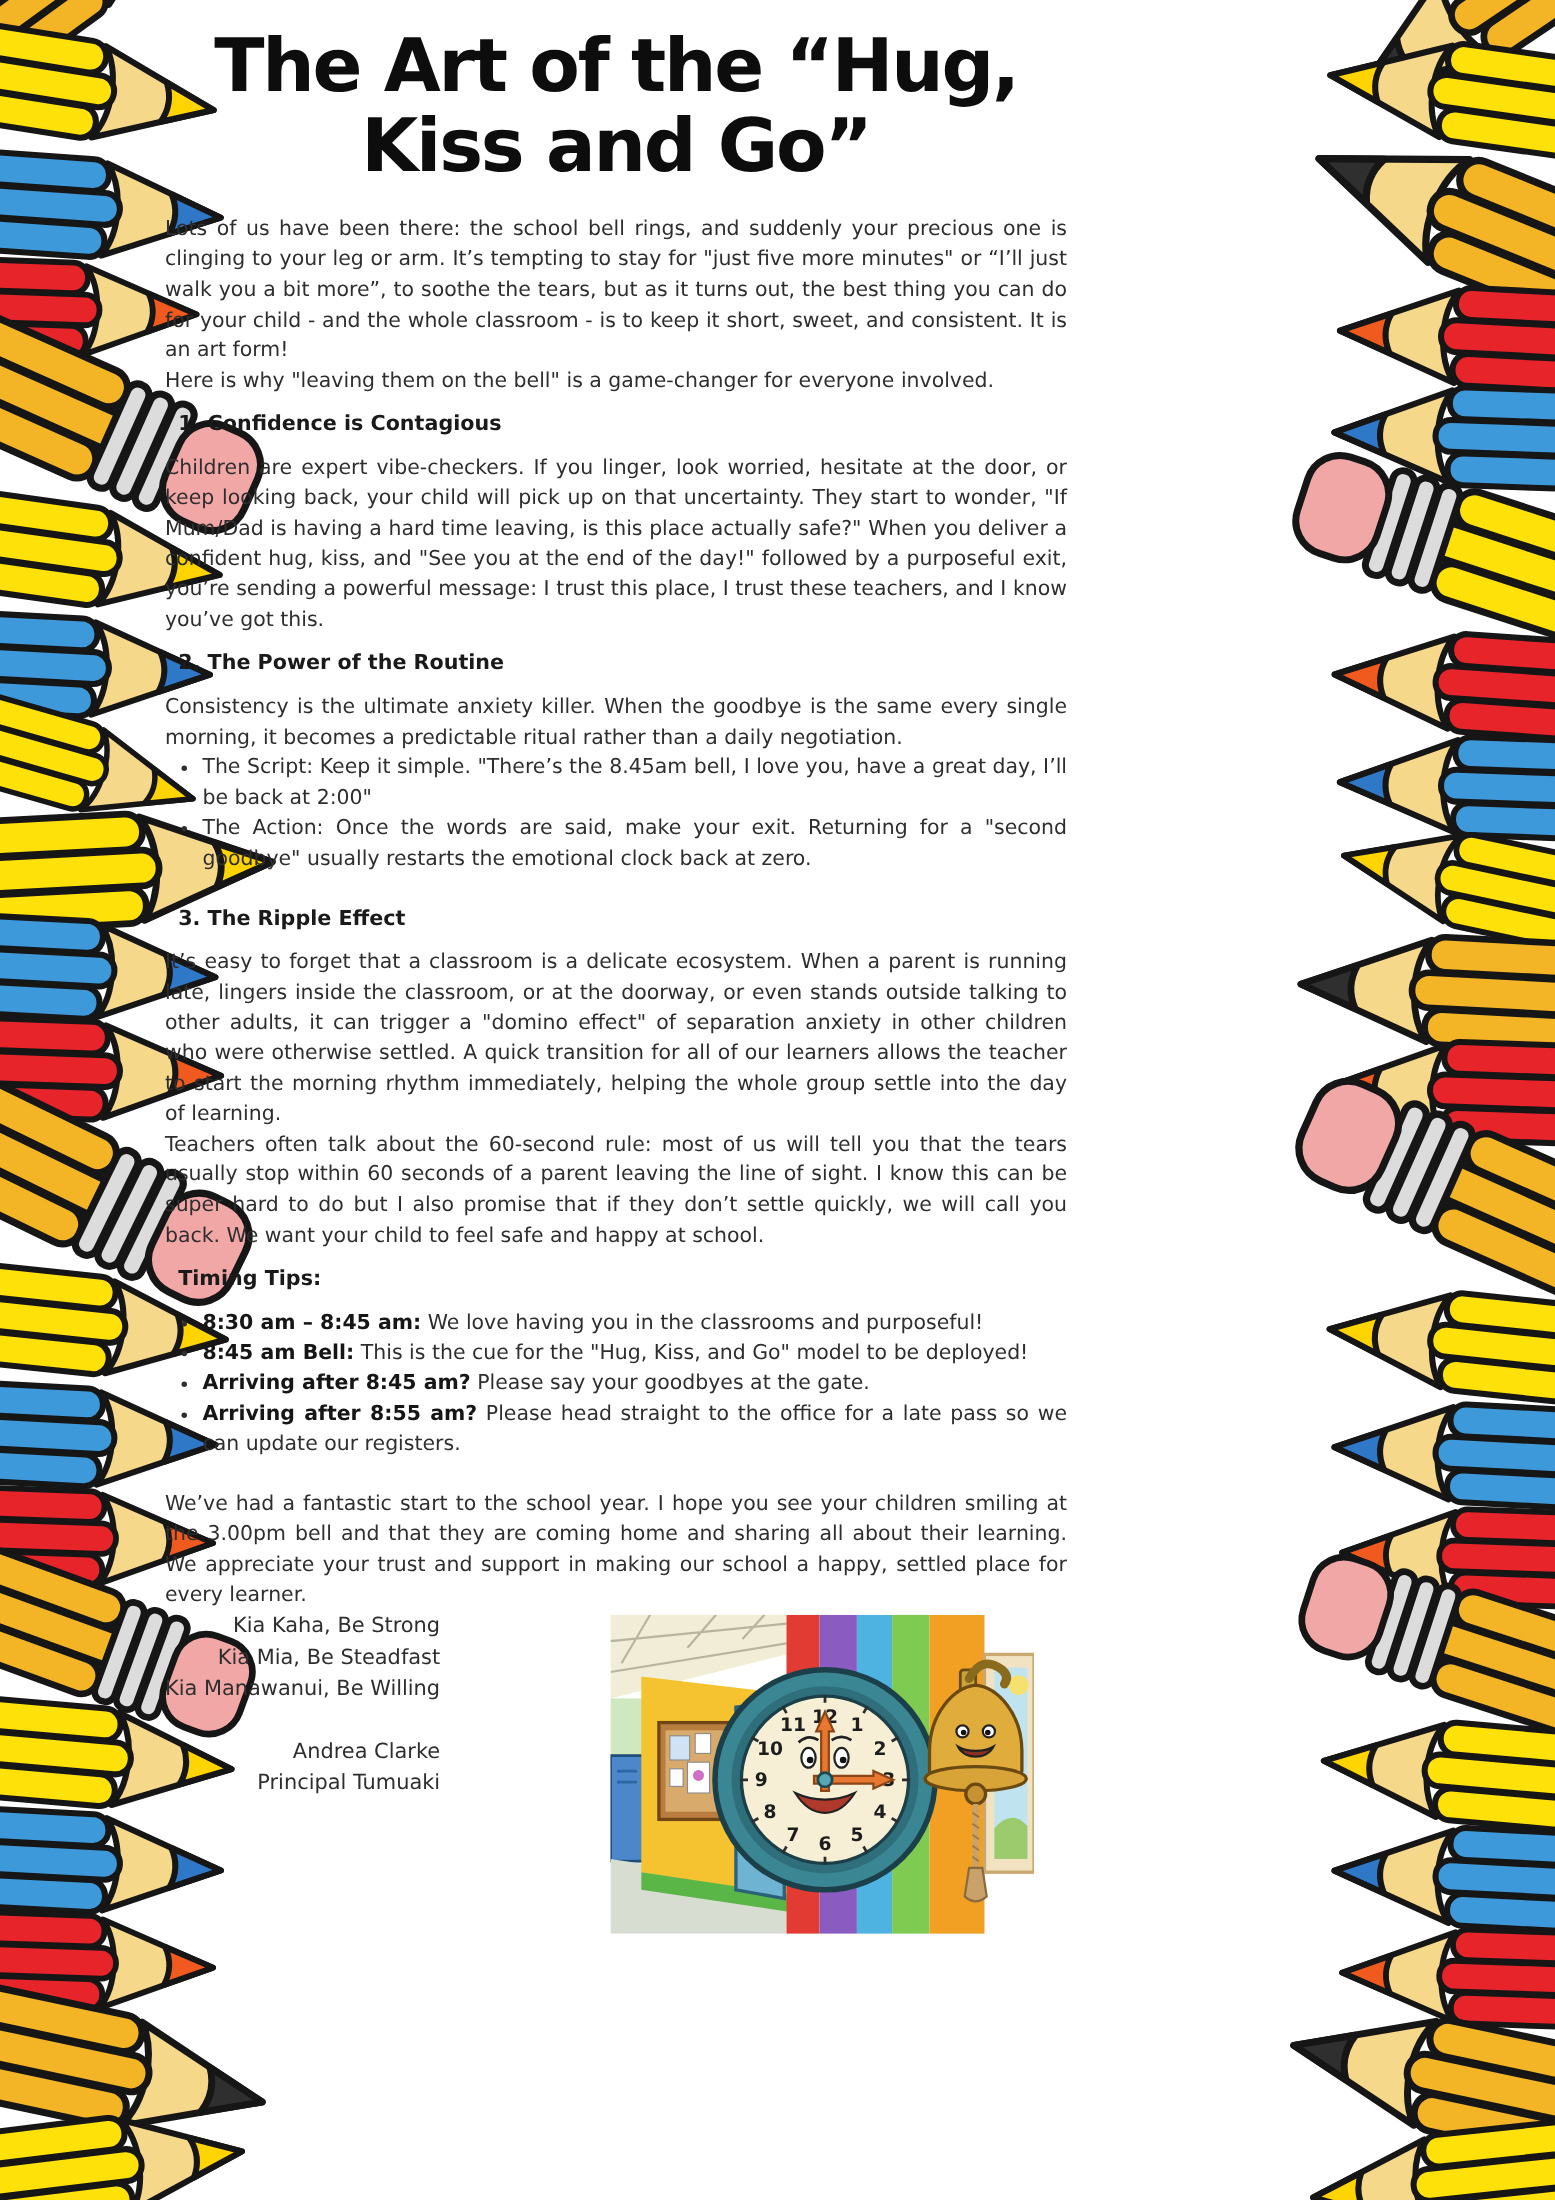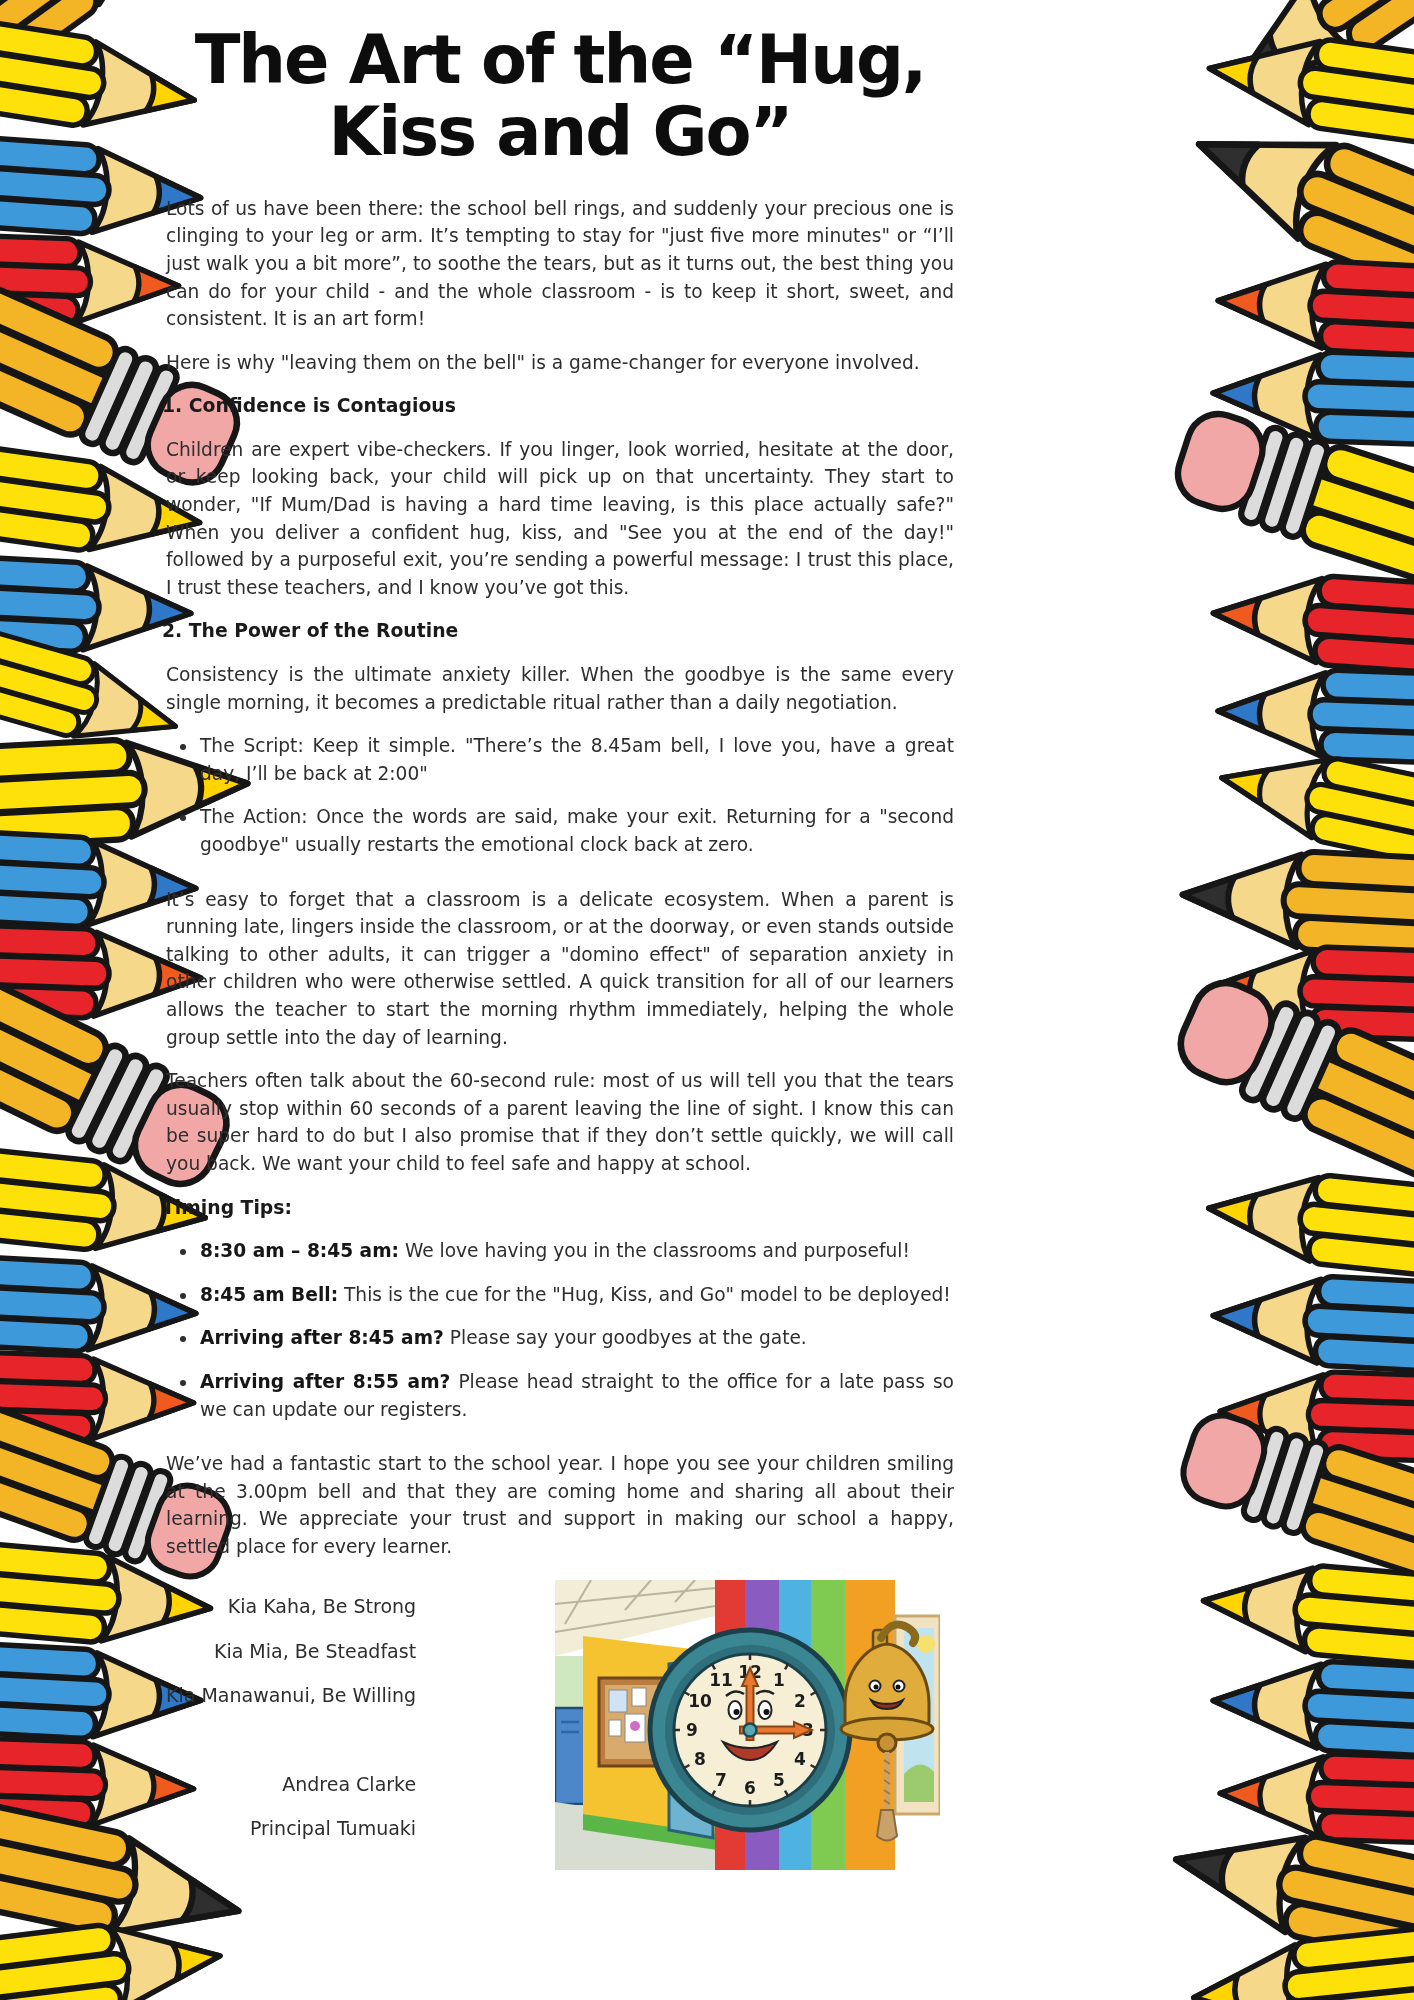--- a/index.html
+++ b/index.html
@@ -13,21 +13,21 @@
   .pencil svg{display:block;}
   .content{
     position:absolute;left:150px;top:0;width:820px;z-index:2;color:#2e2e2e;
   }
   h1.title{
     margin:24px 0 26px;text-align:center;color:#0d0d0d;
     font-size:67px;line-height:1.08;font-weight:900;letter-spacing:-2px;
   }
   h1.title .tl{display:block;}
   .content p,.content li{
-    font-size:18.6px;line-height:27.6px;text-align:justify;margin:16px;
+    font-size:18.6px;line-height:27.6px;text-align:justify;margin:0;
   }
   .block{margin-bottom:27px;}
   h2.sec{
     font-size:18.8px;line-height:27.6px;font-weight:700;color:#1a1a1a;
     margin:12px;text-align:left;
   }
   ul{margin:0 0 27px 0;padding-left:32px;}
   ul.mid{margin-bottom:27px;}
   li{padding-left:2px;}
   li strong{color:#161616;}
@@ -566,20 +566,21 @@
   <h2 class="sec">1. Confidence is Contagious</h2>
   <p class="block">Children are expert vibe-checkers. If you linger, look worried, hesitate at the door, or keep looking back, your child will pick up on that uncertainty. They start to wonder, "If Mum/Dad is having a hard time leaving, is this place actually safe?" When you deliver a confident hug, kiss, and "See you at the end of the day!" followed by a purposeful exit, you’re sending a powerful message: I trust this place, I trust these teachers, and I know you’ve got this.</p>
 
   <h2 class="sec">2. The Power of the Routine</h2>
   <p>Consistency is the ultimate anxiety killer. When the goodbye is the same every single morning, it becomes a predictable ritual rather than a daily negotiation.</p>
   <ul class="mid">
     <li>The Script: Keep it simple. "There’s the 8.45am bell, I love you, have a great day, I’ll be back at 2:00"</li>
     <li>The Action: Once the words are said, make your exit. Returning for a "second goodbye" usually restarts the emotional clock back at zero.</li>
   </ul>
 
+  <h2 class="sec">3. The Ripple Effect</h2>
   <p class="block">It’s easy to forget that a classroom is a delicate ecosystem. When a parent is running late, lingers inside the classroom, or at the doorway, or even stands outside talking to other adults, it can trigger a "domino effect" of separation anxiety in other children who were otherwise settled. A quick transition for all of our learners allows the teacher to start the morning rhythm immediately, helping the whole group settle into the day of learning.</p>
 
   <p class="block">Teachers often talk about the 60-second rule: most of us will tell you that the tears usually stop within 60 seconds of a parent leaving the line of sight. I know this can be super hard to do but I also promise that if they don’t settle quickly, we will call you back. We want your child to feel safe and happy at school.</p>
 
   <h2 class="sec">Timing Tips:</h2>
   <ul class="mid">
     <li><strong>8:30 am – 8:45 am:</strong> <span>We love having you in the classrooms and purposeful!</span></li>
     <li><strong>8:45 am Bell:</strong> <span>This is the cue for the "Hug, Kiss, and Go" model to be deployed!</span></li>
     <li><strong>Arriving after 8:45 am?</strong> <span>Please say your goodbyes at the gate.</span></li>
     <li><strong>Arriving after 8:55 am?</strong> <span>Please head straight to the office for a late pass so we can update our registers.</span></li>

